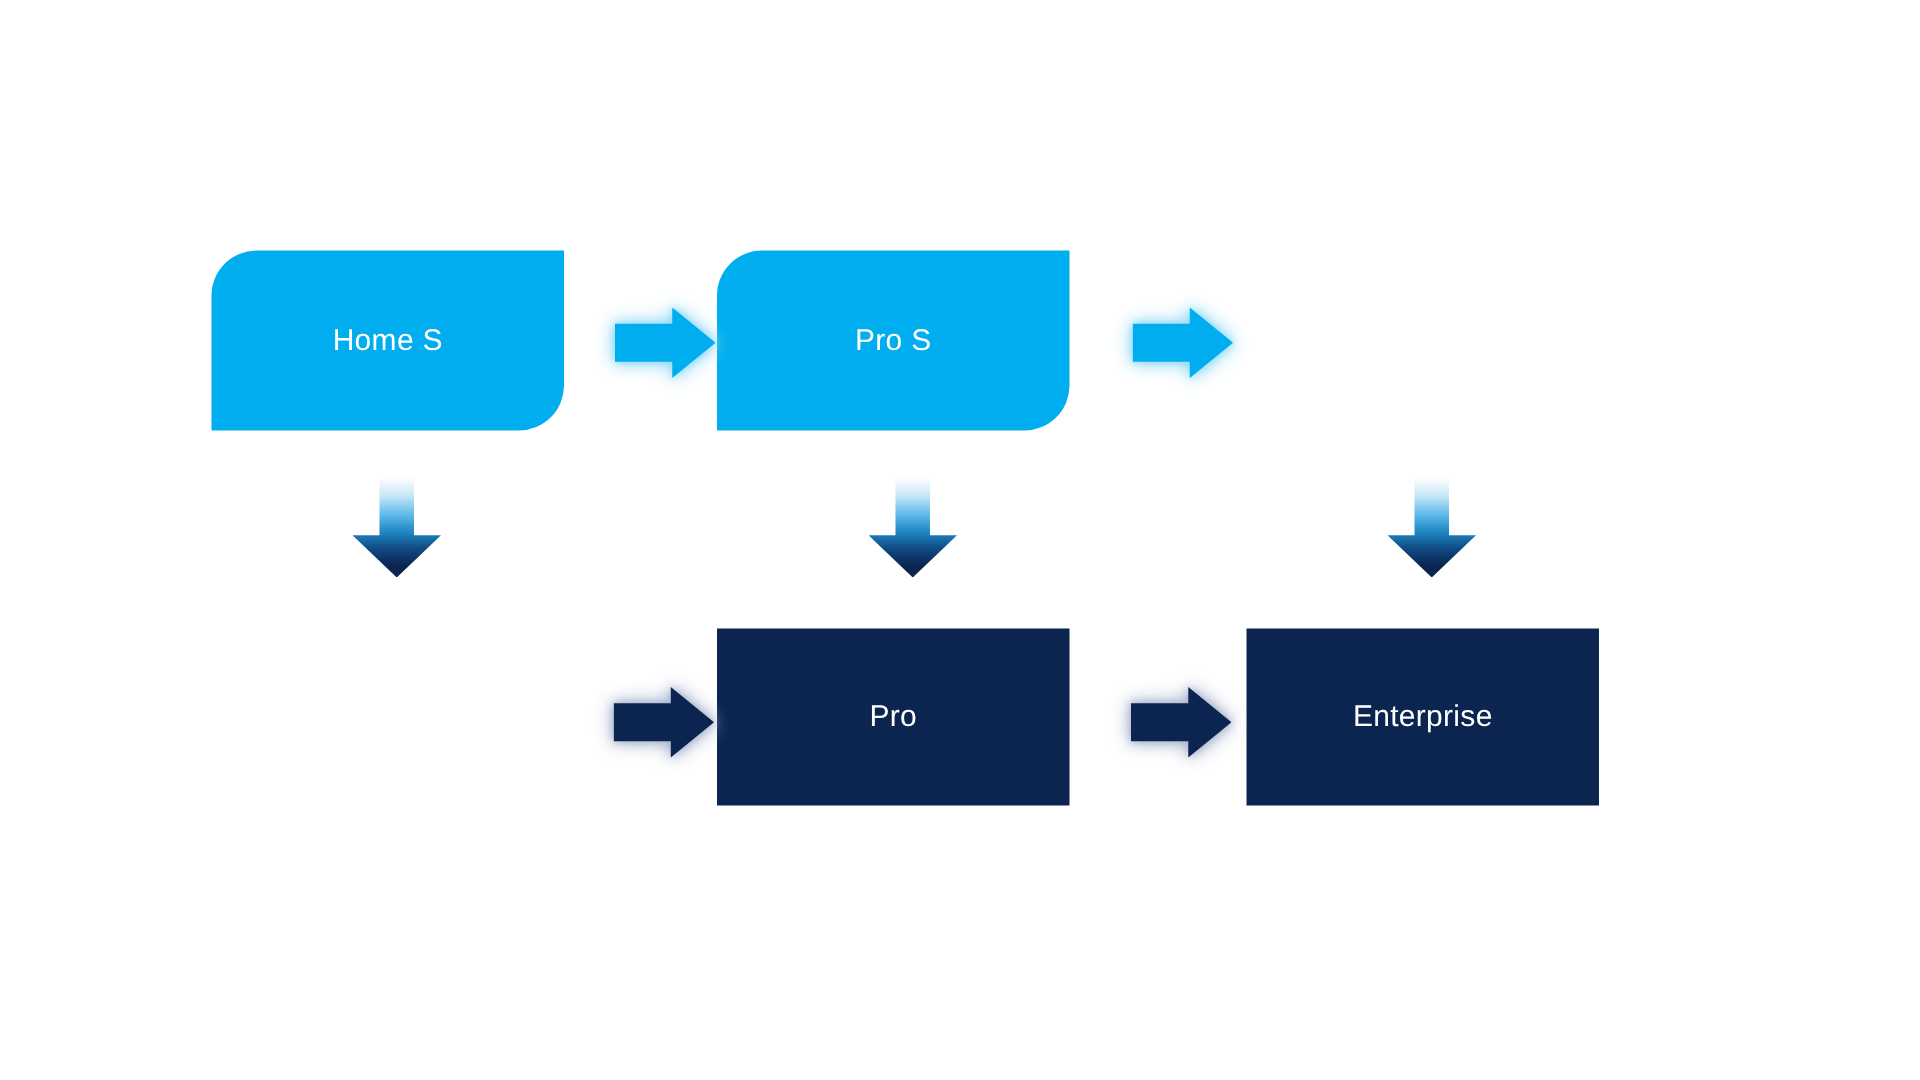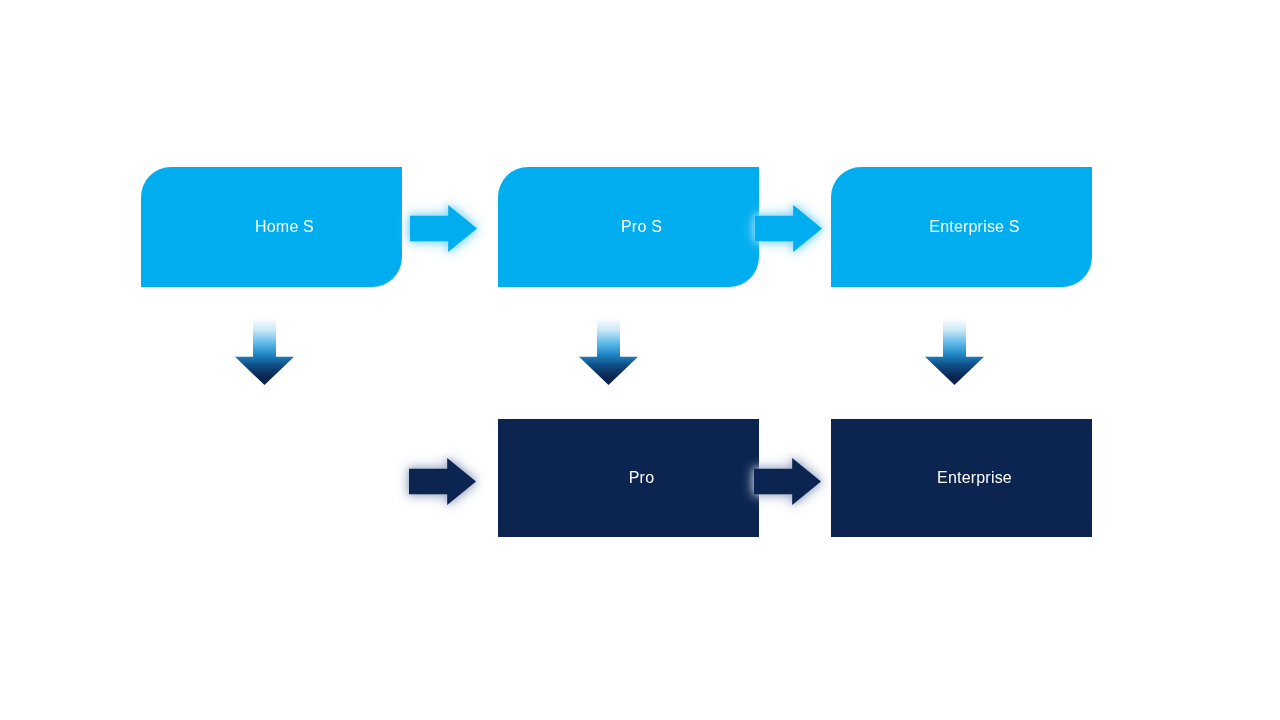--- a/index.html
+++ b/index.html
@@ -15,38 +15,37 @@
     font-family: "Liberation Sans", sans-serif;
     overflow: hidden;
   }
   .box {
     position: absolute;
     width: 235px;
     display: flex;
     align-items: center;
     justify-content: center;
     color: var(--box-text, #ffffff);
-    font-size: 16px;
+    font-size: 20px;
     font-weight: 400;
     letter-spacing: 0.2px;
-    padding-left: 26px;
   }
   .tbox {
     top: 167px;
     height: 120px;
     background: var(--top-box, #00AEEF);
     border-radius: 30px 0 30px 0;
   }
   .bbox {
     top: 419px;
     height: 118px;
     background: var(--bottom-box, #0B2550);
   }
   .col1 { left: 141px; }
-  .col2 { left: 498px; text-align: right; }
+  .col2 { left: 478px; text-align: right; }
   .col3 { left: 831px; }
 
   
   .r-arrow-wrap {
     position: absolute;
     width: 67px;
     height: 47px;
   }
   .r-arrow-wrap.light {
     filter: drop-shadow(0 0 3px var(--arrow-glow-light, #8ED9F7))
@@ -94,23 +93,20 @@
 <body>
 
 <div class="slide">
 
   <div class="box tbox col1">
     <span>Home S</span>
   </div>
   <div class="box tbox col2">
     <span>Pro S</span>
   </div>
-  <div class="box tbox col3">
-    <span>Enterprise S</span>
-  </div>
 
   <div class="r-arrow-wrap light rtop rgap1">
     <div class="r-arrow light"></div>
   </div>
   <div class="r-arrow-wrap light rtop rgap2">
     <div class="r-arrow light"></div>
   </div>
 
   <div class="d-arrow dcol1"></div>
   <div class="d-arrow dcol2"></div>

